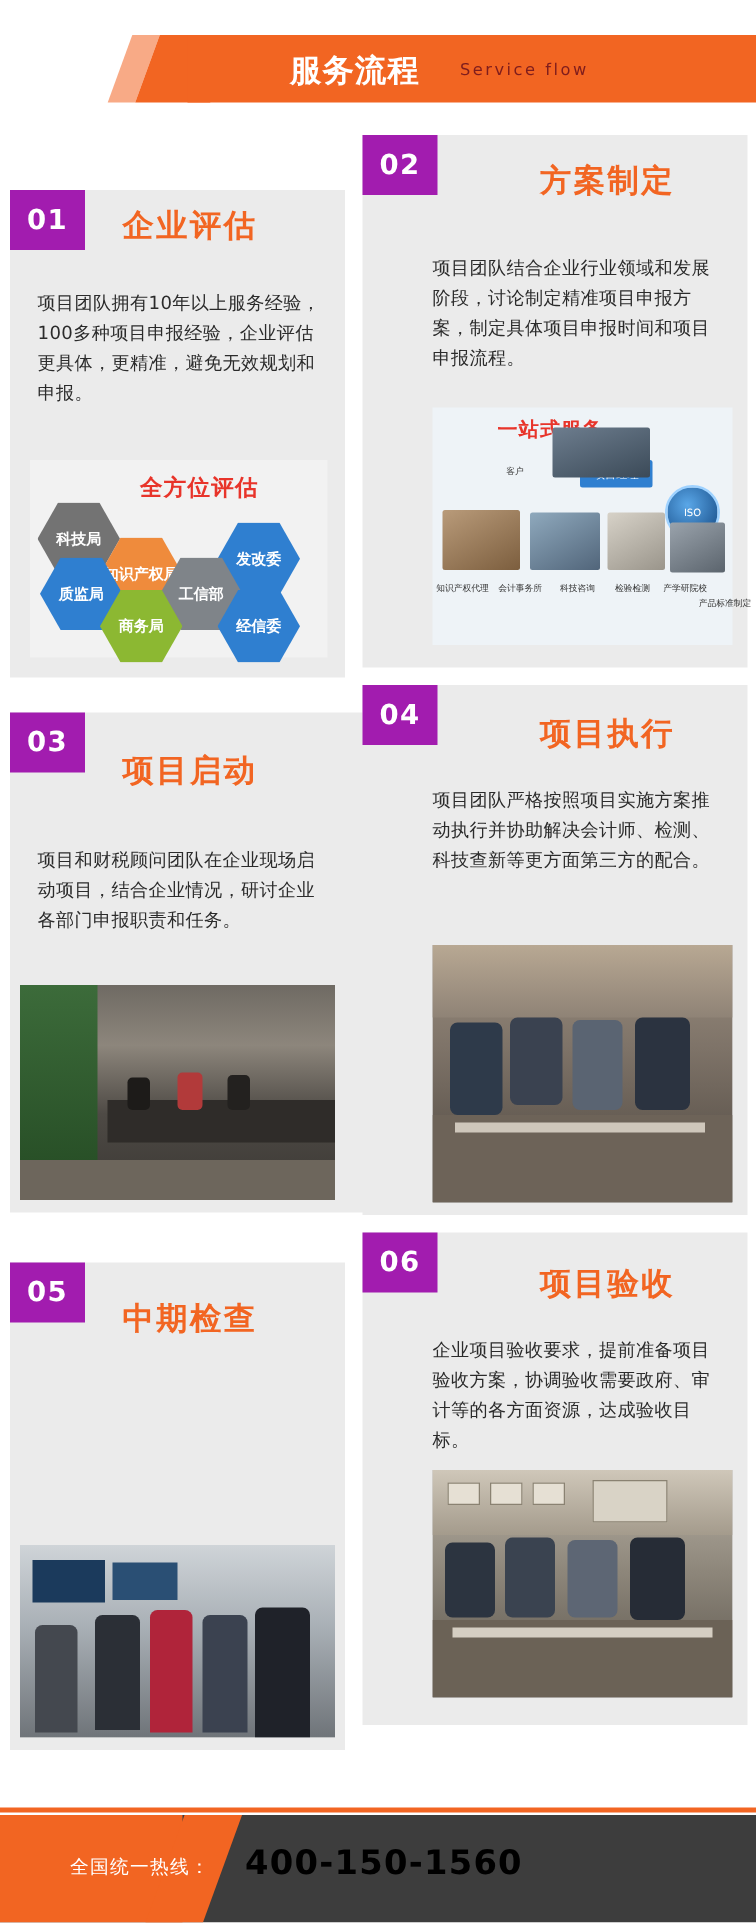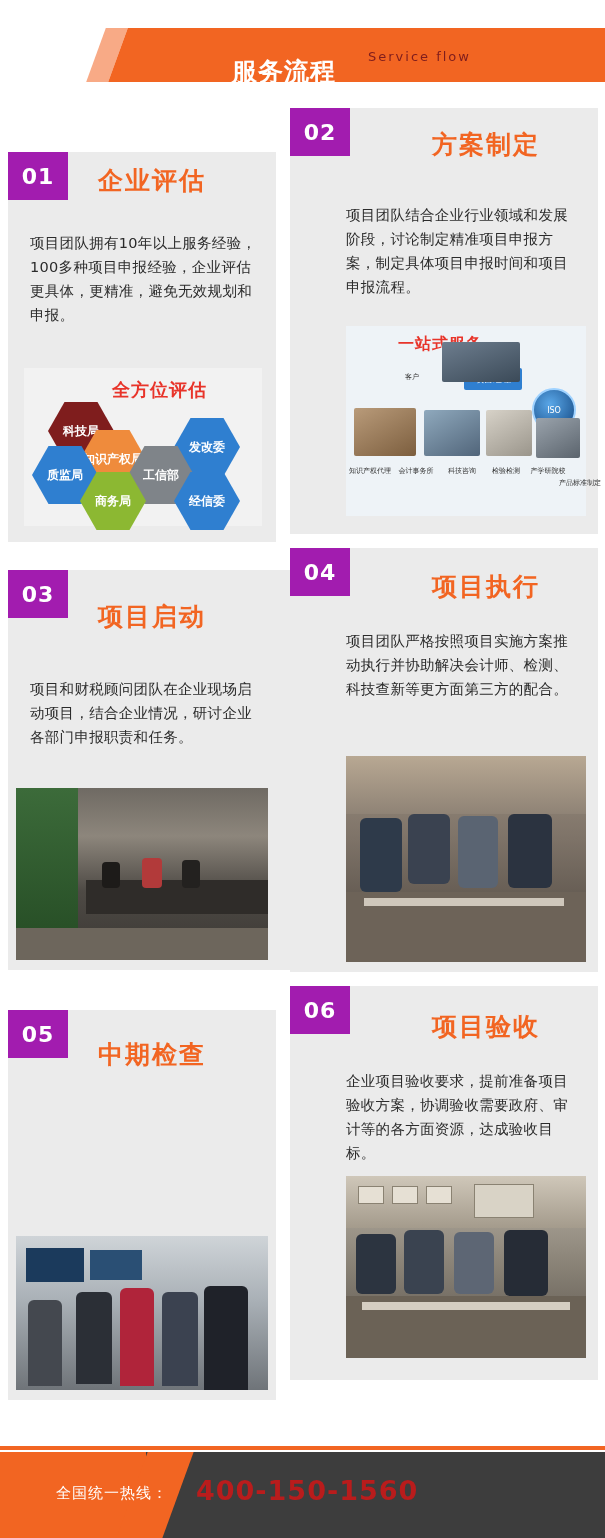--- a/index.html
+++ b/index.html
@@ -33,21 +33,21 @@
   .hdr-slant2 {
     position: absolute;
     left: 96px; top: 28px;
     width: 22px; height: 54px;
     background: #f26522;
     transform: skewX(-20deg);
     opacity: 0.55;
   }
   .hdr-title {
     position: absolute;
-    left: 232px; top: 55px;
+    left: 232px; top: 40px;
     font-size: 25px; font-weight: bold;
     color: #ffffff;
     letter-spacing: 1px;
   }
   .hdr-sub {
     position: absolute;
     left: 368px; top: 49px;
     font-size: 13px;
     color: #7f1d1d;
     letter-spacing: 2px;
@@ -157,21 +157,21 @@
   }
   .ftr-text {
     position: absolute;
     left: 56px; top: 1484px;
     font-size: 15px; color: #ffffff;
     letter-spacing: 1px;
   }
   .ftr-phone {
     position: absolute;
     left: 196px; top: 1475px;
-    font-size: 27px; font-weight: bold; color: #b91c1c;
+    font-size: 27px; font-weight: bold; color: #000000;
     letter-spacing: 1px;
   }
   .ftr-topline {
     position: absolute; left: 0; top: 1446px;
     width: 605px; height: 4px; background: #f26522;
   }
 
   
   .scene { position: absolute; inset: 0; }
 </style>
@@ -184,21 +184,21 @@
   <div class="hdr-bar"></div>
   <div class="hdr-title">服务流程</div>
   <div class="hdr-sub">Service flow</div>
 </div>
 
 <div class="card" style="left:8px; top:152px; width:268px; height:390px;">
   <div class="card-text" style="left:22px; top:80px; width:228px;">项目团队拥有10年以上服务经验，100多种项目申报经验，企业评估更具体，更精准，避免无效规划和申报。</div>
 
   <div class="g1" style="position:absolute; left:16px; top:216px; width:238px; height:158px;">
     <div class="g1-title">全方位评估</div>
-    <div class="hex" style="left:24px; top:34px; background:#7f1d1d;">科技局</div>
+    <div class="hex" style="left:6px; top:34px; background:#737373;">科技局</div>
     <div class="hex" style="left:56px; top:62px; background:#ef8b3c;">知识产权局</div>
     <div class="hex" style="left:150px; top:50px; background:#2f7fd0;">发改委</div>
     <div class="hex" style="left:8px; top:78px; background:#2f7fd0;">质监局</div>
     <div class="hex" style="left:104px; top:78px; background:#7f8489;">工信部</div>
     <div class="hex" style="left:56px; top:104px; background:#8cb832;">商务局</div>
     <div class="hex" style="left:150px; top:104px; background:#2f7fd0;">经信委</div>
   </div>
 </div>
 <div class="badge" style="left:8px; top:152px; width:60px; height:48px;">01</div>
 <div class="card-title" style="left:98px; top:164px;">企业评估</div>

